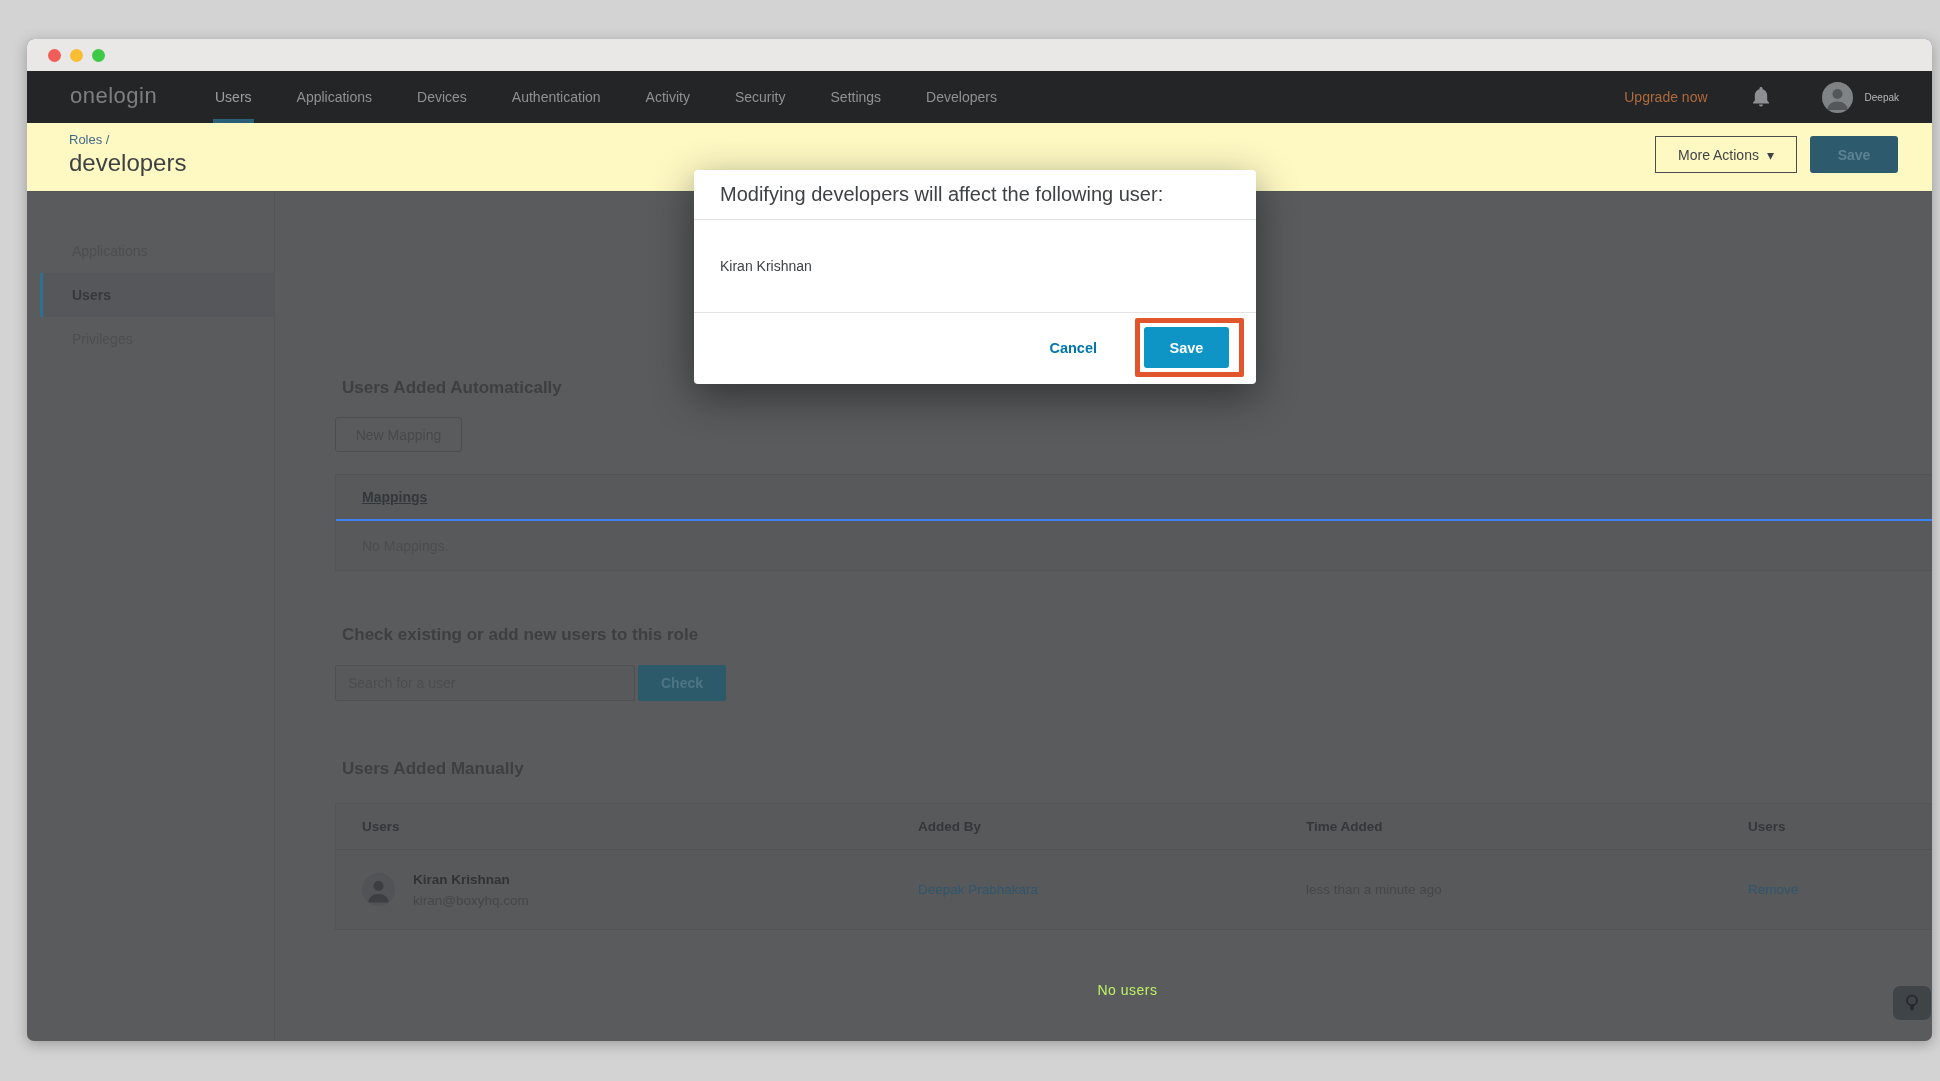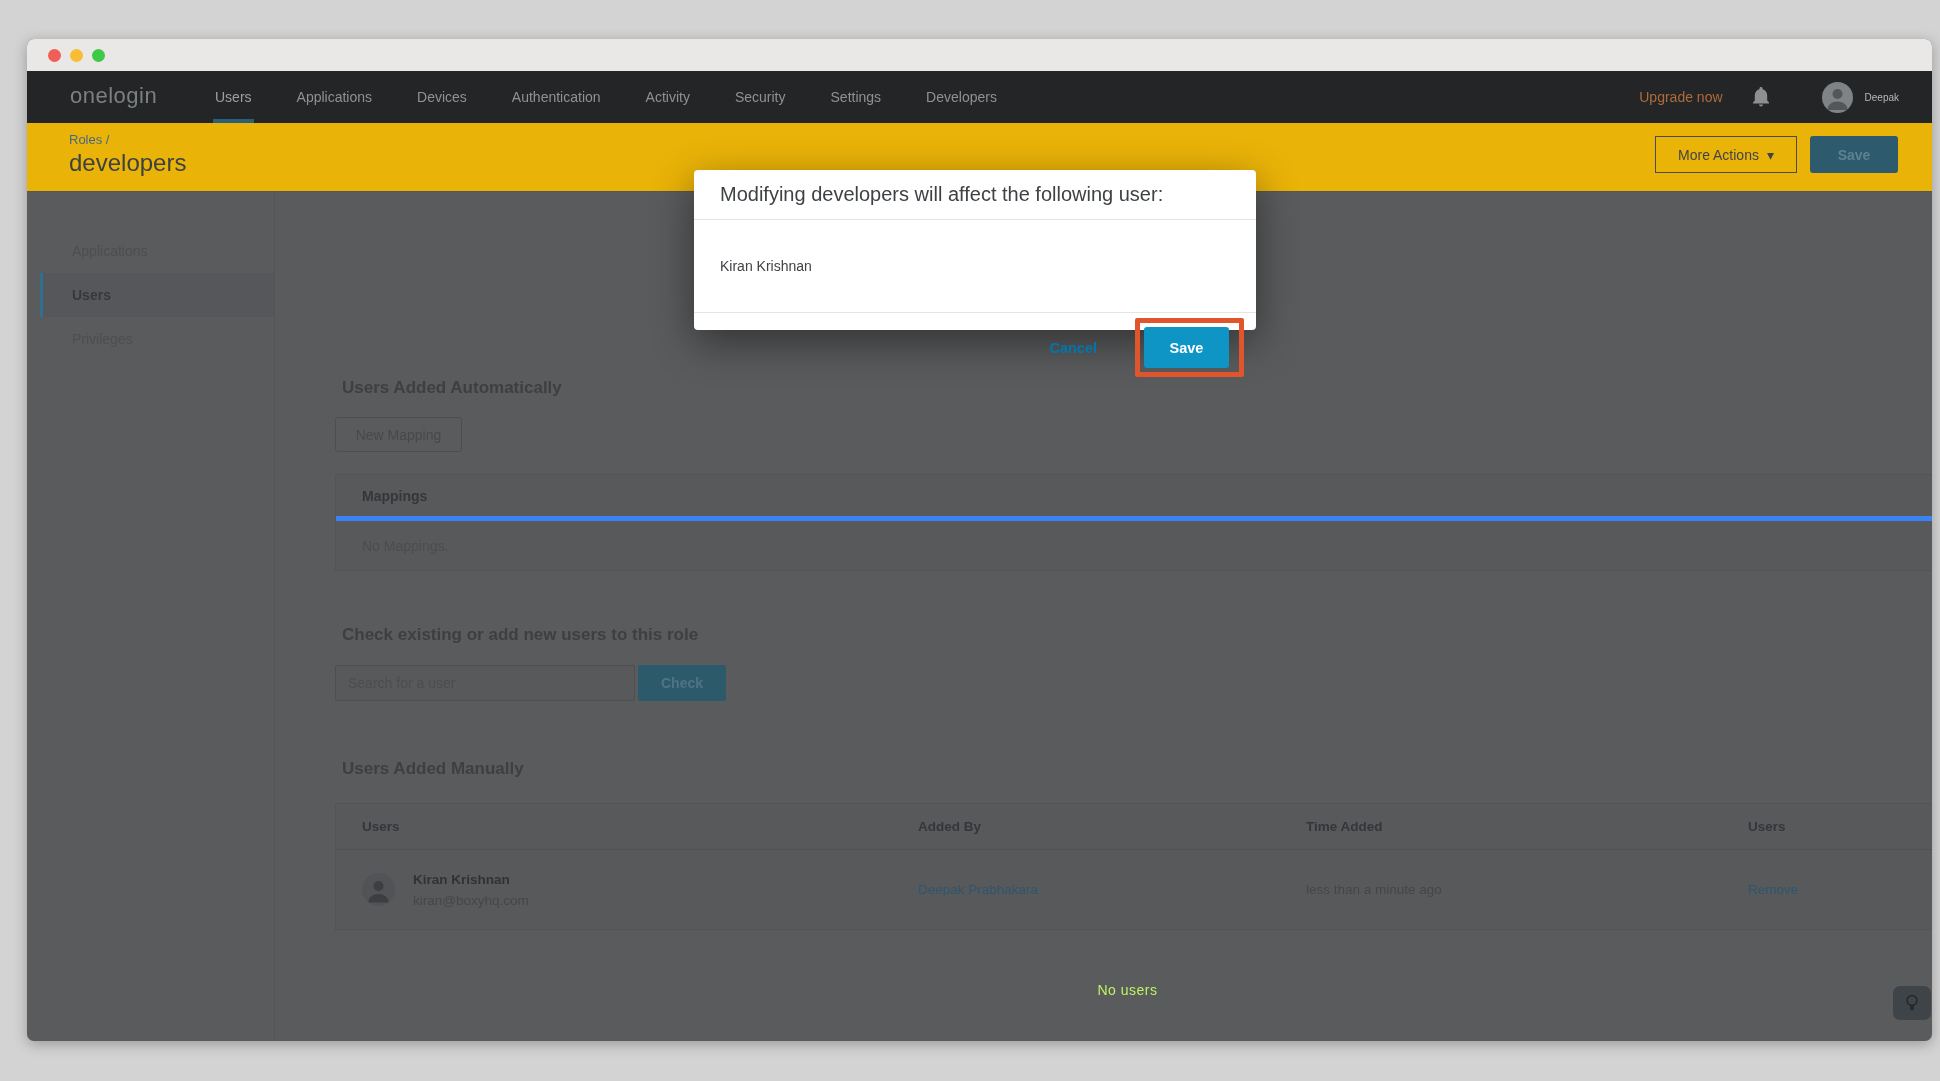--- a/index.html
+++ b/index.html
@@ -22,28 +22,28 @@
   .light.green { background:#3ec948; }
   
   .navbar { height:52px; background:#232527; display:flex; align-items:stretch; position:relative; }
   .logo { color:#7d8082; font-size:22px; font-weight:500; letter-spacing:.5px;
           position:absolute; left:43px; top:12px; }
   .tabs { position:absolute; left:186px; top:0; height:52px; display:flex; }
   .tab { color:#8f9294; font-size:14px; display:flex; align-items:center; padding:0 2px;
          margin-right:41px; border-bottom:4px solid transparent; padding-top:4px; cursor:pointer; }
   .tab.active { color:#9da0a2; border-bottom-color:#2a6077; }
   .nav-right { position:absolute; right:33px; top:0; height:52px; display:flex; align-items:center; }
-  .upgrade { color:#b06a3c; font-size:14px; margin-right:29px; cursor:pointer; }
+  .upgrade { color:#b06a3c; font-size:14px; margin-right:44px; cursor:pointer; }
   .bell { width:18px; height:20px; margin-right:52px; }
   .avatar { width:31px; height:31px; border-radius:50%; background:#7f8386; overflow:hidden;
             display:flex; align-items:center; justify-content:center; margin-right:12px; }
   .username { color:#b5b8ba; font-size:10px; }
   
   .page-header { position:absolute; left:0; top:84px; width:100%; height:69px;
-                 background:#eab308; border-bottom:1px solid #555657; }
+                 background:#fef9c3; border-bottom:1px solid #555657; }
   .breadcrumb { position:absolute; left:42px; top:9px; font-size:13px; color:#44688a; cursor:pointer; }
   .page-title { position:absolute; left:42px; top:26px; font-size:24px; color:#3e4143; }
   .btn-more { position:absolute; left:1628px; top:13px; width:142px; height:37px;
               border:1px solid #4a4c4e; border-radius:0; background:transparent;
               color:#414446; font-size:14px; display:flex; align-items:center; justify-content:center; gap:8px; cursor:pointer; }
   .btn-hdr-save { position:absolute; left:1783px; top:13px; width:88px; height:37px;
                   border:none; border-radius:3px; background:#2d5a6d; color:#5d8292;
                   font-size:14px; font-weight:bold; cursor:pointer; }
   
   .sidebar { position:absolute; left:0; top:153px; width:248px; bottom:0; border-right:1px solid #525456; }
@@ -52,21 +52,21 @@
   .side-item.active { color:#36393b; font-weight:bold; border-left-color:#2e6f92; background:#55575a; }
   
   .main { position:absolute; left:281px; top:153px; right:0; bottom:0; }
   .sec-heading { position:absolute; left:34px; font-size:17px; font-weight:bold; color:#3d4042; }
   .btn-newmap { position:absolute; left:27px; top:225px; width:127px; height:35px;
                 background:transparent; border:1px solid #4c4e50; border-radius:3px;
                 color:#47494b; font-size:14px; cursor:pointer; }
   .map-table { position:absolute; left:27px; top:282px; width:1601px; height:97px;
                background:#58595a; border:1px solid #525456; }
   .map-head { height:46px; display:flex; align-items:center; padding-left:26px;
-              font-size:14px; font-weight:bold; color:#33373b; border-bottom:5px solid #3b82f6; }
+              font-size:14px; font-weight:bold; color:#33373b; border-bottom:2px solid #3b82f6;text-decoration:underline; }
   .map-empty { height:49px; display:flex; align-items:center; padding-left:26px;
                font-size:14px; color:#4b4d4f; }
   .search-input { position:absolute; left:27px; top:473px; width:300px; height:36px;
                   background:#58595a; border:1px solid #4d4f50; border-radius:2px;
                   padding-left:12px; font-size:14px; color:#45474a;
                   font-family:"Liberation Sans","DejaVu Sans",sans-serif; }
   .search-input::placeholder { color:#4b4d4e; opacity:1; }
   .btn-check { position:absolute; left:330px; top:473px; width:88px; height:36px;
                background:#2d5a6a; border:none; border-radius:2px;
                color:#507484; font-size:14px; font-weight:bold; cursor:pointer;text-align:center; }
@@ -83,21 +83,21 @@
   .u-name { font-size:13.5px; font-weight:bold; color:#303336; margin-bottom:6px; }
   .u-email { font-size:13.5px; color:#44474a; }
   .dim-link { color:#2f566e; cursor:pointer; }
   .no-users { position:absolute; left:19px; top:790px; width:1601px; text-align:center;
               font-size:14px; color:#bef264; letter-spacing:.5px; }
   
   .bulb-widget { position:absolute; right:1px; top:947px; width:38px; height:34px;
                  background:#3f4449; border-radius:7px; display:flex; align-items:center;
                  justify-content:center; cursor:pointer; }
   
-  .modal { position:absolute; left:694px; top:170px; width:562px; height:160px;
+  .modal { position:absolute; left:694px; top:170px; width:562px; height:214px;
            background:#ffffff; border-radius:4px; box-shadow:0 12px 42px rgba(0,0,0,.45); z-index:10; }
   .modal-title { height:50px; display:flex; align-items:center; padding-left:26px;
                  font-size:20px; color:#3f4245; border-bottom:1px solid #e4e4e4; }
   .modal-body { height:93px; display:flex; align-items:center; padding-left:26px;
                 font-size:14px; color:#3f4245; border-bottom:1px solid #e4e4e4; }
   .modal-footer { height:69px; display:flex; align-items:center; justify-content:flex-end;
                   padding-right:27px; }
   .btn-cancel { background:none; border:none; color:#0076ad; font-size:14.5px; font-weight:bold;
                 margin-right:47px; cursor:pointer; font-family:inherit; }
   .save-wrap { position:relative; }

